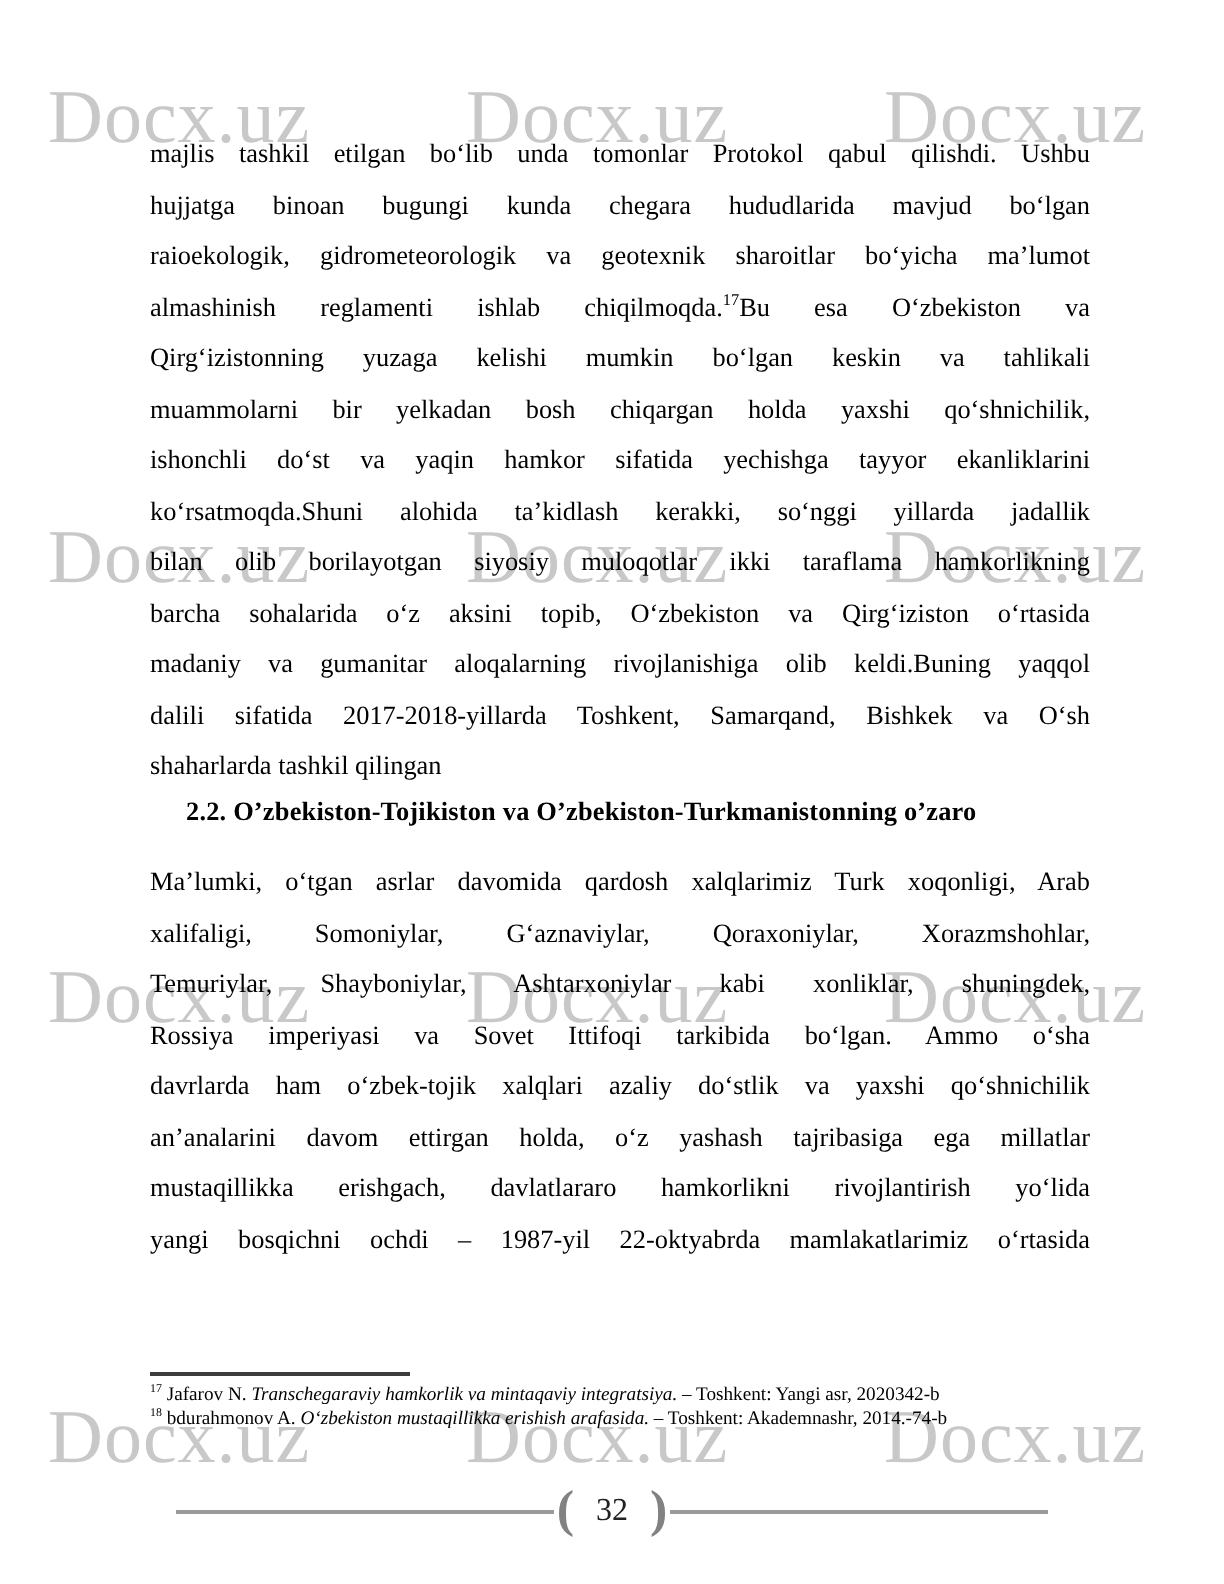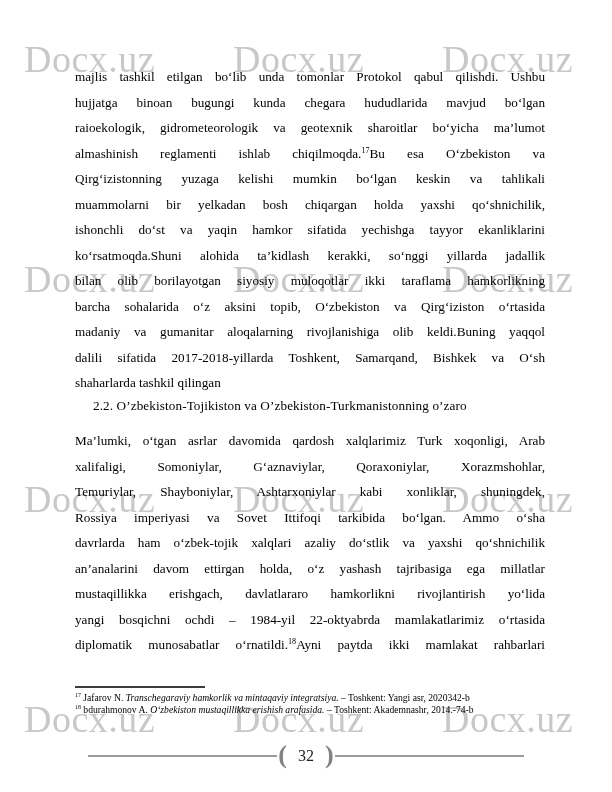--- a/index.html
+++ b/index.html
@@ -35,21 +35,21 @@
     white-space:normal;
   }
   #para1 .tline:last-child{text-align-last:left;}
   .tline sup, .fn-line sup{
     font-size:62%;
     vertical-align:super;
     line-height:0;
   }
   #heading{
     left:93px;width:470px;top:398px;
-    font-size:13.2px;font-weight:normal;
+    font-size:13.2px;font-weight:bold;
     line-height:16px;
     letter-spacing:0.1px;
   }
   
   #footnotes{left:75px;width:470px;top:686px;}
   .fn-sep{
     width:130px;height:0;
     border-top:2px solid #3d3d3d;
     margin:0 0 4px 0;
   }
@@ -118,22 +118,21 @@
   <div class="txt" id="heading">2.2. O’zbekiston-Tojikiston va O’zbekiston-Turkmanistonning o’zaro</div>
 
   <div class="txt" id="para2">
       <div class="tline">Maʼlumki, oʻtgan asrlar davomida qardosh xalqlarimiz Turk xoqonligi, Arab</div>
       <div class="tline">xalifaligi, Somoniylar, Gʻaznaviylar, Qoraxoniylar, Xorazmshohlar,</div>
       <div class="tline">Temuriylar, Shayboniylar, Ashtarxoniylar kabi xonliklar, shuningdek,</div>
       <div class="tline">Rossiya imperiyasi va Sovet Ittifoqi tarkibida boʻlgan. Ammo oʻsha</div>
       <div class="tline">davrlarda ham oʻzbek-tojik xalqlari azaliy doʻstlik va yaxshi qoʻshnichilik</div>
       <div class="tline">anʼanalarini davom ettirgan holda, oʻz yashash tajribasiga ega millatlar</div>
       <div class="tline">mustaqillikka erishgach, davlatlararo hamkorlikni rivojlantirish yoʻlida</div>
-      <div class="tline">yangi bosqichni ochdi – 1984-yil 22-oktyabrda mamlakatlarimiz oʻrtasida</div>
-      <div class="tline">diplomatik munosabatlar oʻrnatildi.<sup>18</sup>Ayni paytda ikki mamlakat rahbarlari</div>
+      <div class="tline">yangi bosqichni ochdi – 1987-yil 22-oktyabrda mamlakatlarimiz oʻrtasida</div>
     </div>
 
   <div class="txt" id="footnotes">
     <div class="fn-sep"></div>
     <div id="fn-list">
         <div class="fn-line"><sup>17</sup> Jafarov N. <i>Transchegaraviy hamkorlik va mintaqaviy integratsiya.</i> – Toshkent: Yangi asr, 2020342-b</div>
         <div class="fn-line"><sup>18</sup> bdurahmonov A. <i>Oʻzbekiston mustaqillikka erishish arafasida.</i> – Toshkent: Akademnashr, 2014.-74-b</div>
       </div>
   </div>
 

